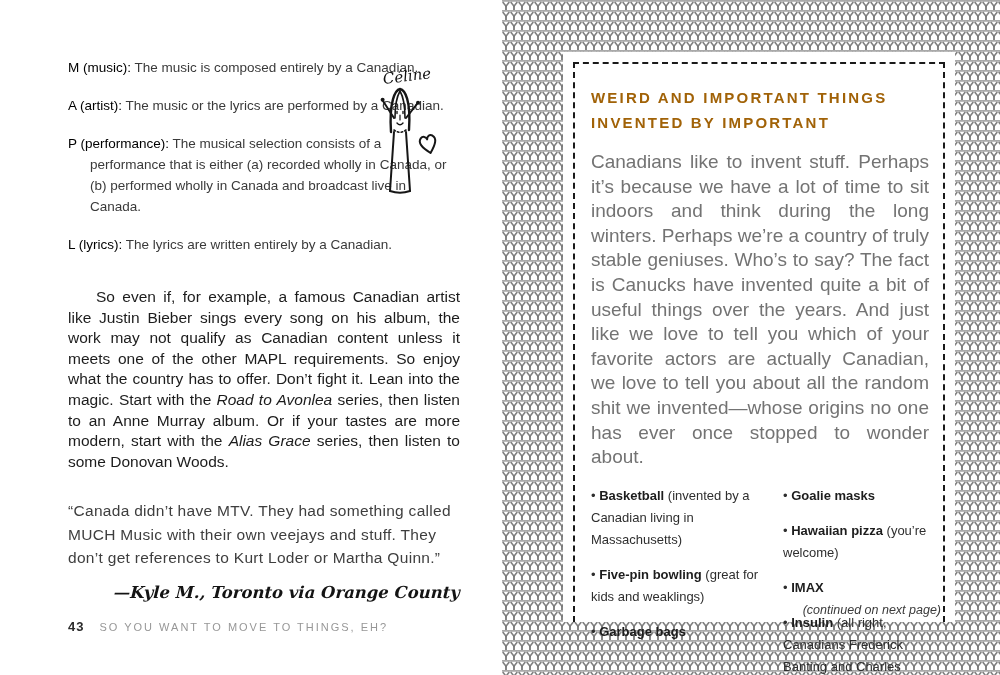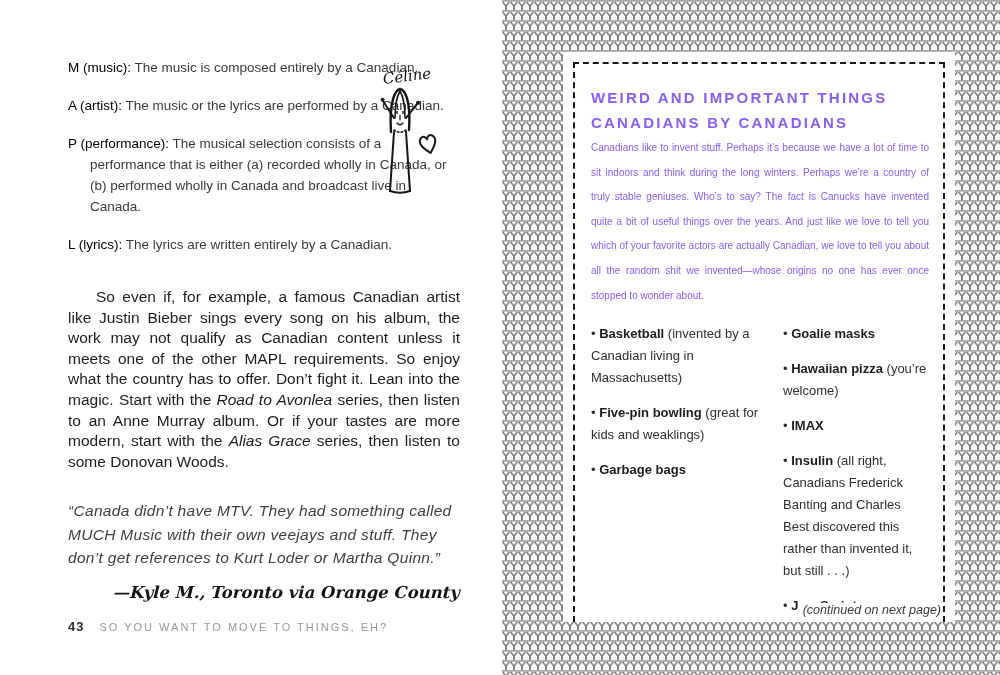--- a/index.html
+++ b/index.html
@@ -21,21 +21,21 @@
   .body-para {
     margin-top:32px; width:392px;
     font-family:Liberation Sans, sans-serif;
     font-size:15.5px; line-height:20.6px; color:#1c1c1c;
     text-align:justify; text-indent:28px;
   }
   .body-para .ital { font-style:italic; }
 
   .pull-quote {
     margin-top:27px; width:392px;
-    font-style:italic; font-size:15.5px; line-height:23.5px; color:#3e3e3e;
+    font-size:15.5px; line-height:23.5px; color:#3e3e3e;
     letter-spacing:0.3px;
   }
   .attribution {
     margin-top:13px; width:392px; text-align:right;
     font-family:"DejaVu Serif", serif; font-style:italic; font-weight:700;
     font-size:16.5px; color:#141414; transform:skewX(-3deg);
   }
 
   .page-footer { position:absolute; left:68px; top:617px; white-space:nowrap; }
   .page-number { font-weight:700; font-size:13px; letter-spacing:1px; color:#2b2b2b; }
@@ -50,24 +50,24 @@
 
   .white-box { position:absolute; left:61px; top:52px; width:392px; height:570px; background:#ffffff; }
   .dashed-frame {
     position:absolute; left:10px; right:10px; top:10px; bottom:0;
     border:2px dashed #1a1a1a; border-bottom:none;
     padding:21px 14px 0 16px;
   }
 
   .box-title {
     font-weight:700; font-size:15px; line-height:25px;
-    letter-spacing:2.2px; color:#8b5cf6;
+    letter-spacing:2.2px; color:#a16207;
   }
   .box-intro {
-    margin-top:1px; font-size:10px; line-height:24.6px; color:#8b5cf6;
+    margin-top:15px; font-size:19px; line-height:24.6px; color:#737373;
     text-align:justify;
   }
 
   .inv-cols { display:flex; margin-top:15px; }
   .inv-col-left { width:178px; margin-right:14px; flex:none; }
   .inv-col-right { flex:1; }
   .inv-item { font-size:13px; line-height:22px; color:#2e2e2e; margin-bottom:13px; }
   .inv-item .nm { font-weight:700; color:#1d1d1d; }
 
   .continued {
@@ -143,21 +143,21 @@
         </pattern>
       </defs>
       <rect x="0" y="0" width="498" height="675" fill="url(#knit)"></rect>
     </svg>
 
     <div class="white-box">
       <div class="dashed-frame">
 
         <div class="box-title">
           <div>WEIRD AND IMPORTANT THINGS</div>
-          <div>CANADIANS BY CANADIANS</div>
+          <div>INVENTED BY IMPORTANT</div>
         </div>
 
         <div class="box-intro">Canadians like to invent stuff. Perhaps it’s because we have a lot of time to sit indoors and think during the long winters. Perhaps we’re a country of truly stable geniuses. Who’s to say? The fact is Canucks have invented quite a bit of useful things over the years. And just like we love to tell you which of your favorite actors are actually Canadian, we love to tell you about all the random shit we invented—whose origins no one has ever once stopped to wonder about.</div>
 
         <div class="inv-cols">
           <div class="inv-col-left">
             <div class="inv-item"><span>•</span> <span class="nm">Basketball</span><span> (invented by a Canadian living in Massachusetts)</span></div>
             <div class="inv-item"><span>•</span> <span class="nm">Five-pin bowling</span><span> (great for kids and weaklings)</span></div>
             <div class="inv-item"><span>•</span> <span class="nm">Garbage bags</span><span></span></div>
           </div>

